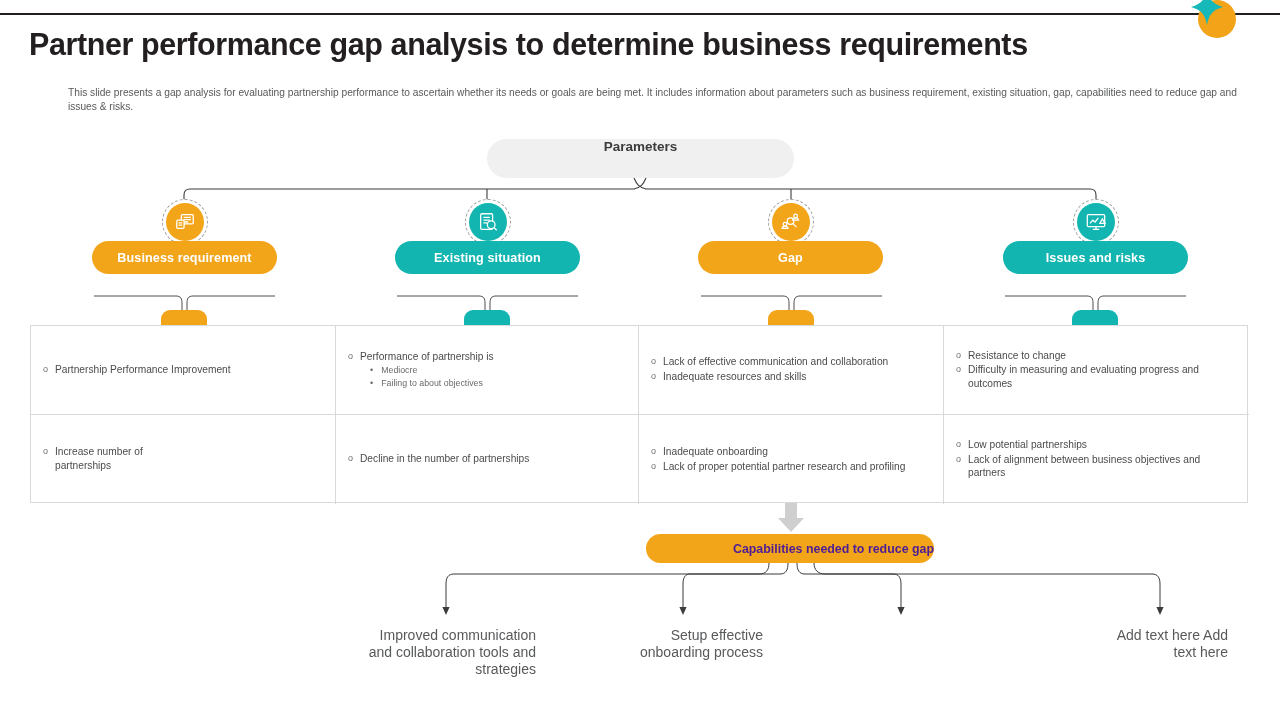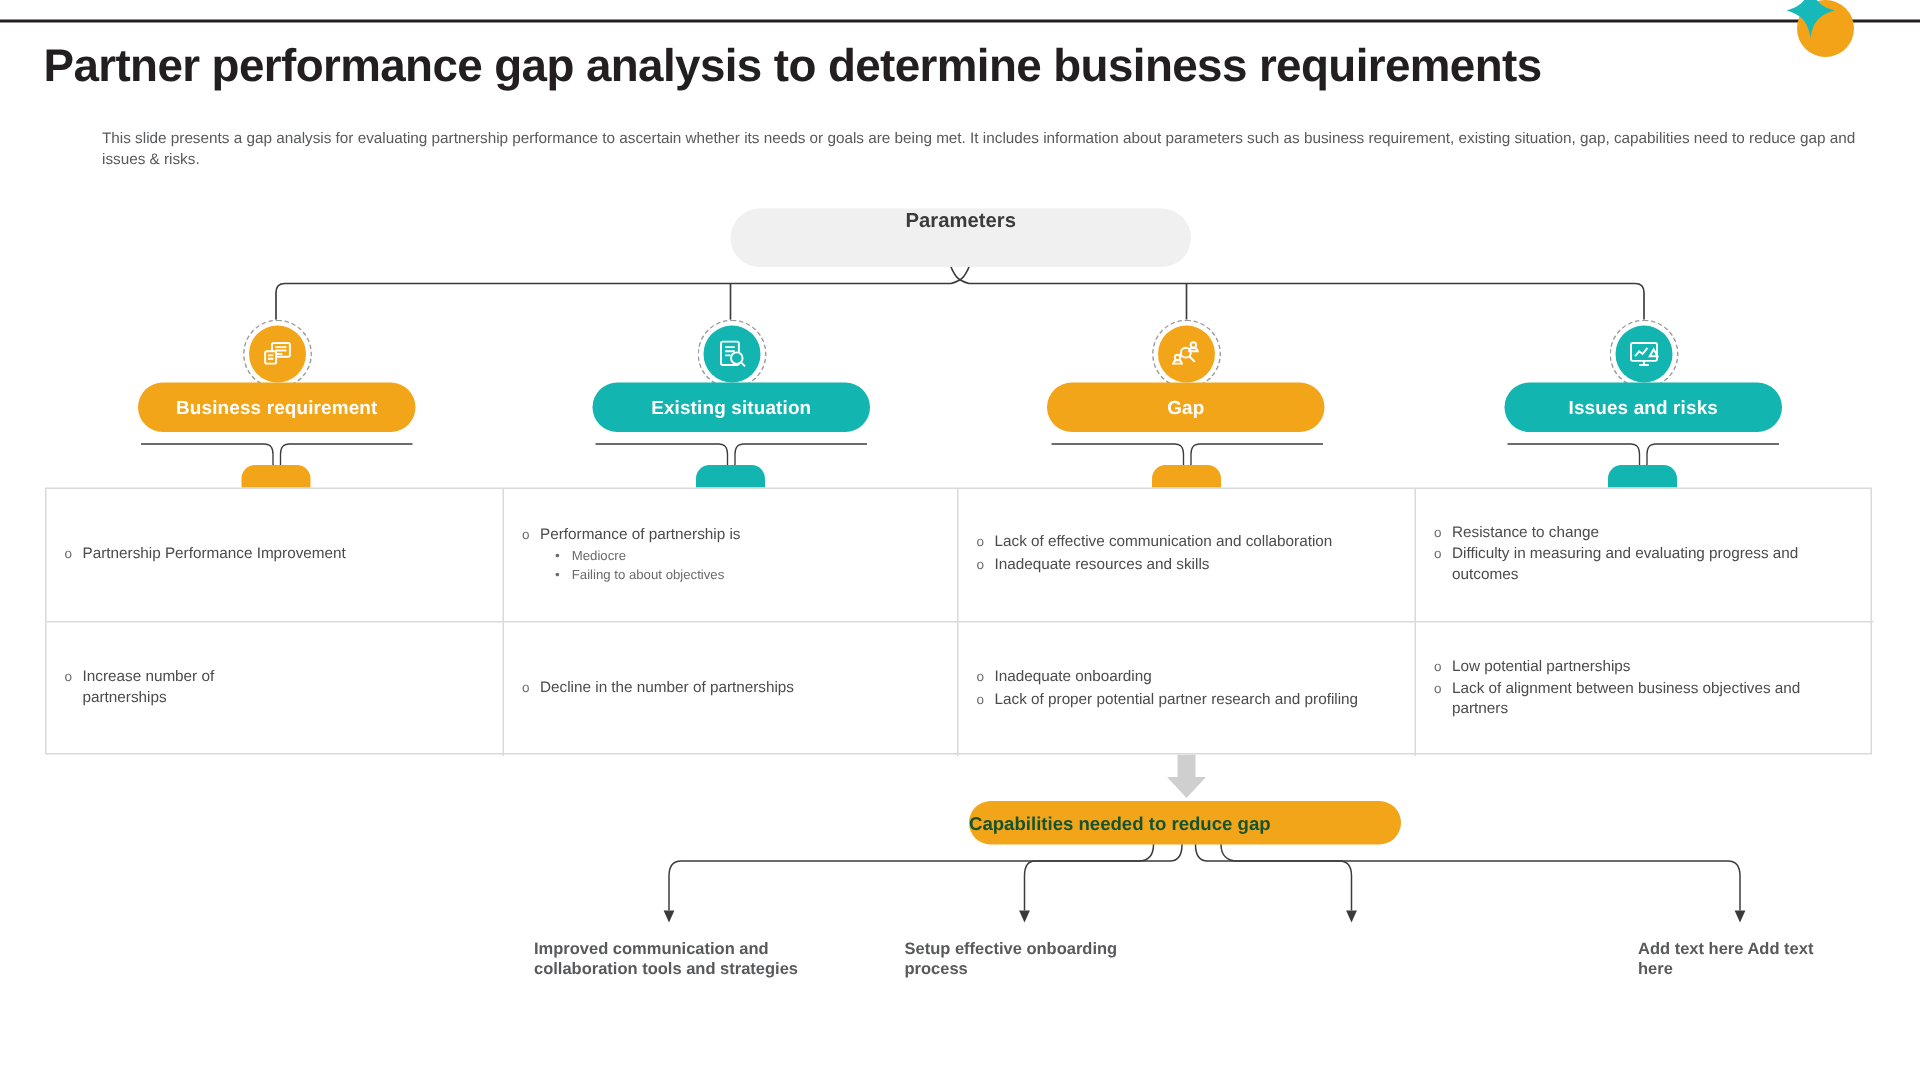--- a/index.html
+++ b/index.html
@@ -40,21 +40,21 @@
     position: absolute; left: 487px; top: 139px; width: 307px; height: 39px;
     background: #f0f0f0; border-radius: 20px;
     display: flex; align-items: flex-start; justify-content: center;
     font-size: 13.5px; font-weight: 700; color: #3b3b3b;
   }
 
   
   .tree-top { position: absolute; left: 0; top: 130px; width: 1280px; height: 210px; }
 
   
-  .cat { position: absolute; top: 255px; height: 33px; text-align: right; }
+  .cat { position: absolute; top: 241px; height: 33px; text-align: right; }
   .cat .pill {
     position: absolute; left: 0; top: 0; width: 100%; height: 33px;
     border-radius: 17px; display: flex; align-items: center; justify-content: center;
     font-size: 12.6px; font-weight: 700; color: #ffffff; letter-spacing: 0.1px;
   }
   .cat .icon-wrap {
     position: absolute; top: -42px; left: 50%; margin-left: -23px;
     width: 46px; height: 46px; border-radius: 50%;
     background: #ffffff; display:flex; align-items:center; justify-content:center;
   }
@@ -102,31 +102,31 @@
   .sub { display: flex; gap: 8px; font-size: 8.8px; color: #6a6a6a; line-height: 1.45; margin-left: 22px; }
   .sub .mk { flex: 0 0 auto; font-size: 9px; }
 
   
   .down-arrow { position: absolute; left: 773px; top: 503px; width: 36px; height: 30px; }
 
   
   .cap-pill {
     position: absolute; left: 646px; top: 534px; width: 288px; height: 29px;
     background: #F3A51A; border-radius: 15px;
-    display: flex; align-items: center; justify-content: flex-start;
-    font-size: 12.4px; font-weight: 700; color: #14532d;
+    display: flex; align-items: center; justify-content: flex-end;
+    font-size: 12.4px; font-weight: 700; color: #4c1d95;
   }
 
   
   .tree-bottom { position: absolute; left: 0; top: 560px; width: 1280px; height: 75px; }
 
   
   .leaf {
-    position: absolute; text-align: left; font-size: 11px;
-    color: #58595b; line-height: 1.22; font-weight: bold;
+    position: absolute; text-align: right; font-size: 14px;
+    color: #58595b; line-height: 1.22;
   }
 
   
   .footer {
     position: absolute; left: 0; top: 702px; width: 1280px;
     text-align: center; font-size: 9.6px; color: #7d7d7d;
   }
 </style>
 </head>
 <body>

